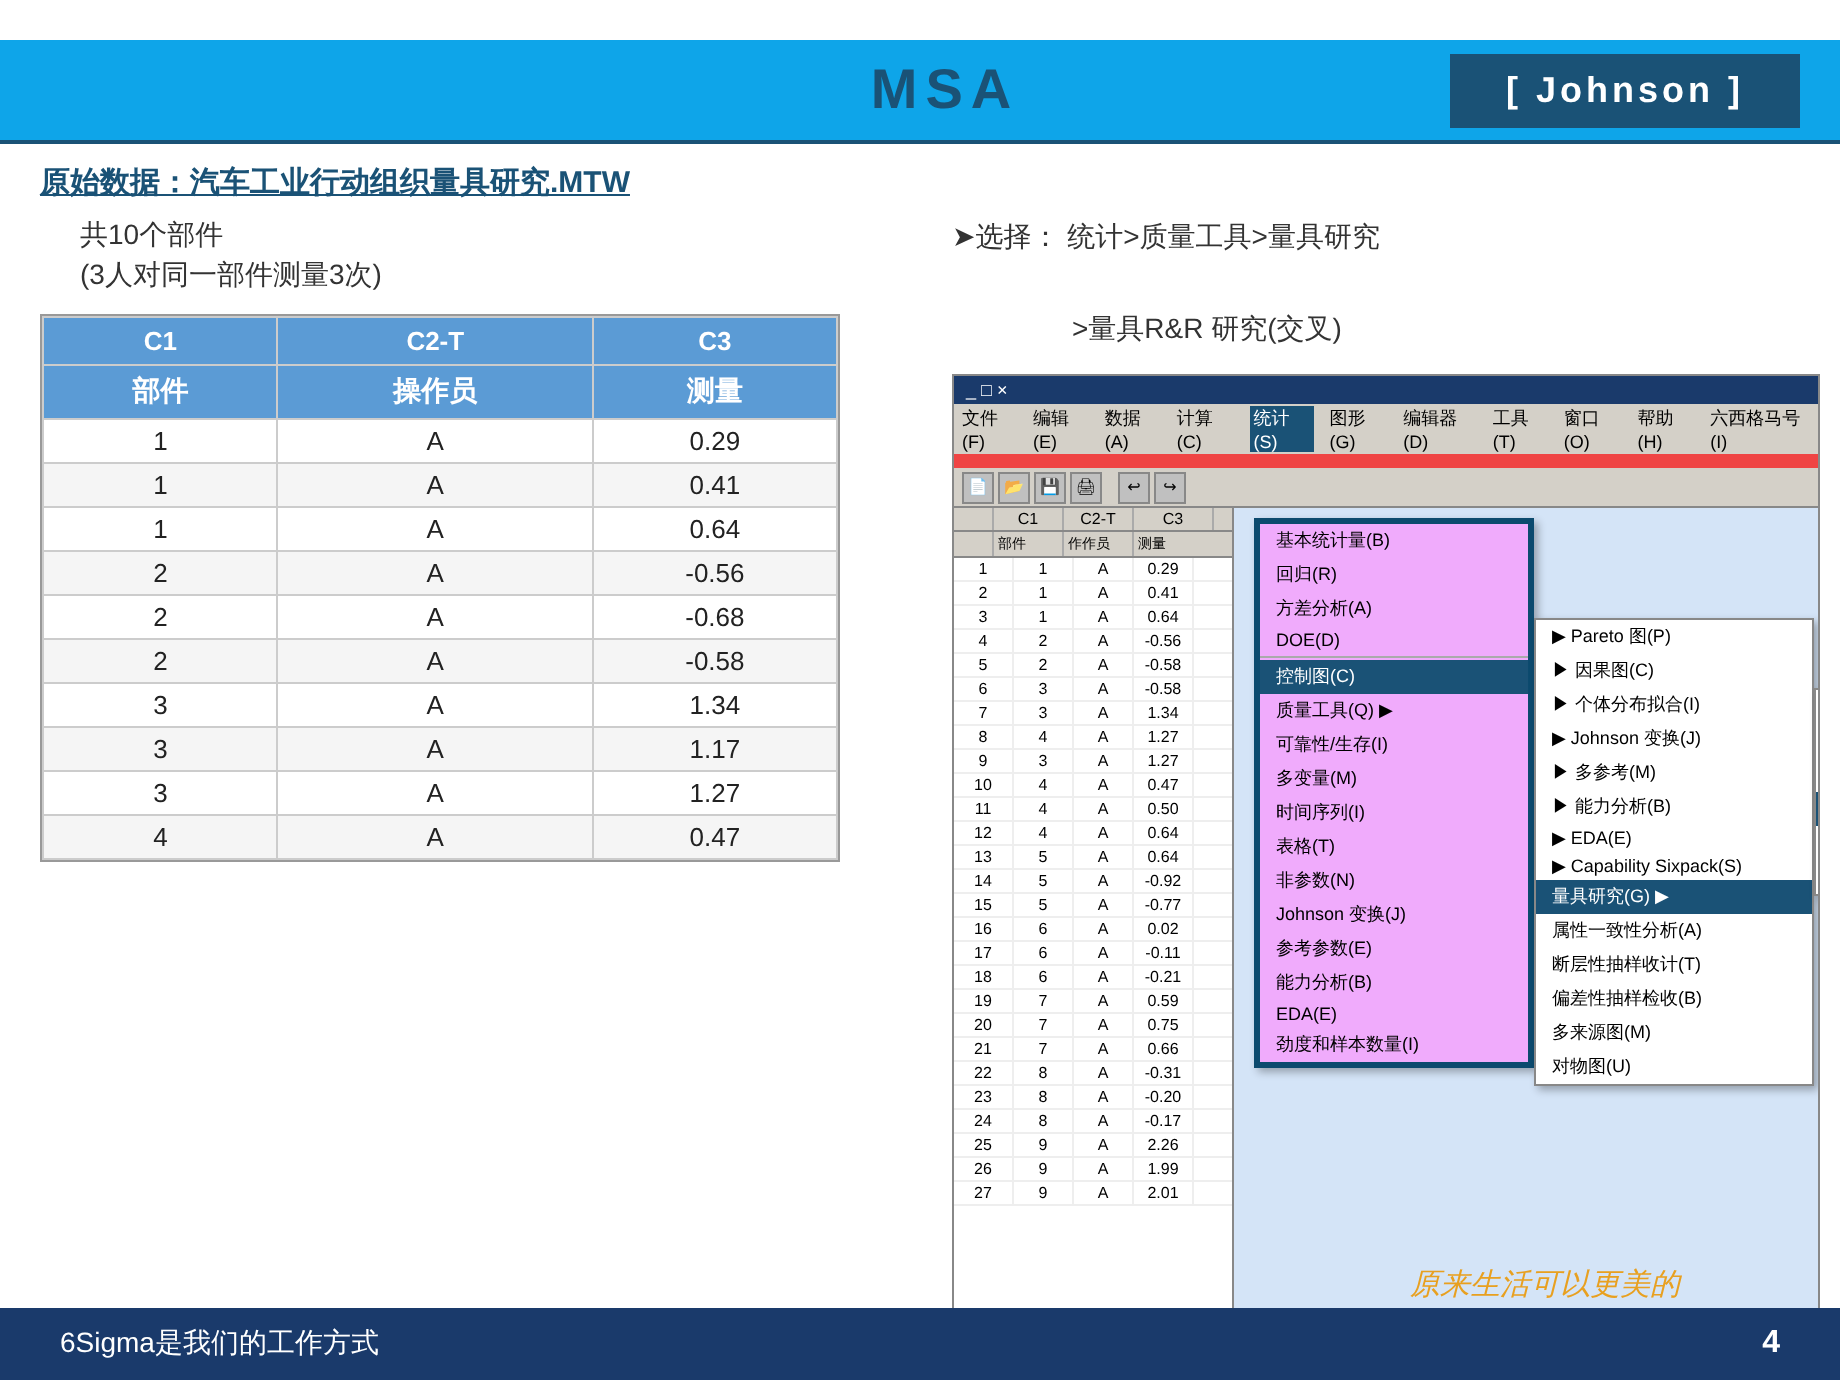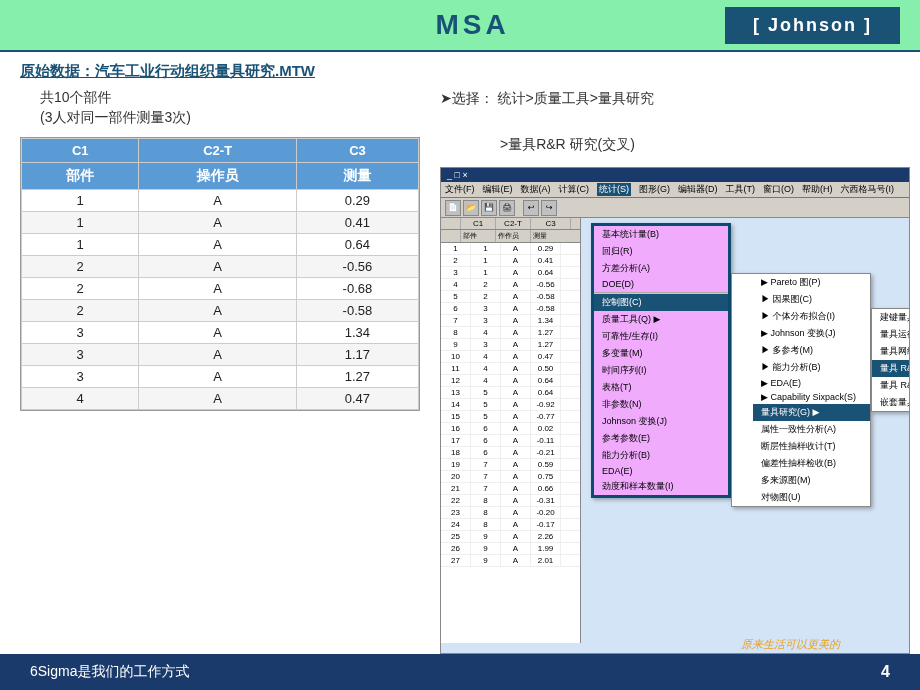--- a/index.html
+++ b/index.html
@@ -10,24 +10,25 @@
       background: #fff;
       overflow: hidden;
       position: relative;
     }
 
     
     .header {
       display: flex;
       align-items: center;
       justify-content: space-between;
-      background: #86efac;
+      background: #0ea5e9;
       border-bottom: 2px solid #1a5276;
       height: 52px;
       padding: 0 20px;
+      margin-top: 20px;
     }
     .header-msa {
       flex: 1;
       text-align: center;
     }
     .header-msa-text {
       font-size: 28px;
       font-weight: bold;
       color: #1a5276;
       letter-spacing: 4px;
@@ -39,20 +40,21 @@
       font-size: 18px;
       font-weight: bold;
       letter-spacing: 2px;
     }
 
     
     .main-content {
       display: flex;
       height: calc(690px - 52px - 36px);
       padding: 10px 0 0 0;
+      gap: 36px;
     }
 
     
     .left-panel {
       width: 430px;
       padding: 0 10px 0 20px;
       flex-shrink: 0;
     }
 
     .data-title {
@@ -144,21 +146,21 @@
       align-items: center;
       justify-content: space-between;
     }
     .minitab-menubar {
       background: #d4d0c8;
       font-size: 9px;
       padding: 1px 4px;
       display: flex;
       gap: 8px;
       color: #000;
-      border-bottom: 1px solid #ef4444;
+      border-bottom: 7px solid #ef4444;
     }
     .minitab-toolbar {
       background: #d4d0c8;
       height: 20px;
       border-bottom: 1px solid #888;
       display: flex;
       align-items: center;
       padding: 0 4px;
       gap: 2px;
     }
@@ -230,21 +232,20 @@
     .submenu {
       position: absolute;
       left: 130px;
       top: 60px;
       background: #fff;
       border: 1px solid #888;
       box-shadow: 2px 2px 4px rgba(0,0,0,0.3);
       min-width: 160px;
       font-size: 9px;
       z-index: 20;
-      padding-left: 21px;
     }
     .submenu .menu-item {
       padding: 2px 8px;
       cursor: pointer;
       white-space: nowrap;
       color: #000;
     }
     .submenu .menu-item.highlighted {
       background: #1a5276;
       color: #fff;
@@ -303,21 +304,21 @@
     }
     .footer-right {
       color: #fff;
       font-size: 16px;
       font-weight: bold;
     }
     .footer-subtitle {
       position: absolute;
       right: 80px;
       bottom: 38px;
-      font-size: 11px;
+      font-size: 15px;
       color: #e8a020;
       font-style: italic;
     }
   </style>
 </head>
 <body>
 
 <div class="header">
   <div style="width:200px;"></div>
   <div class="header-msa">

